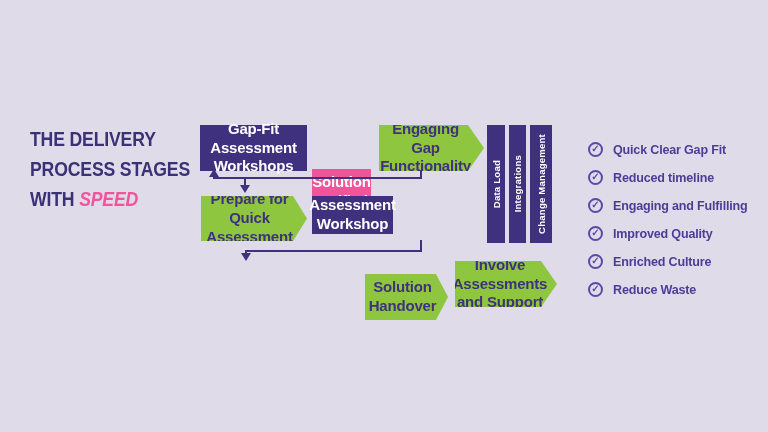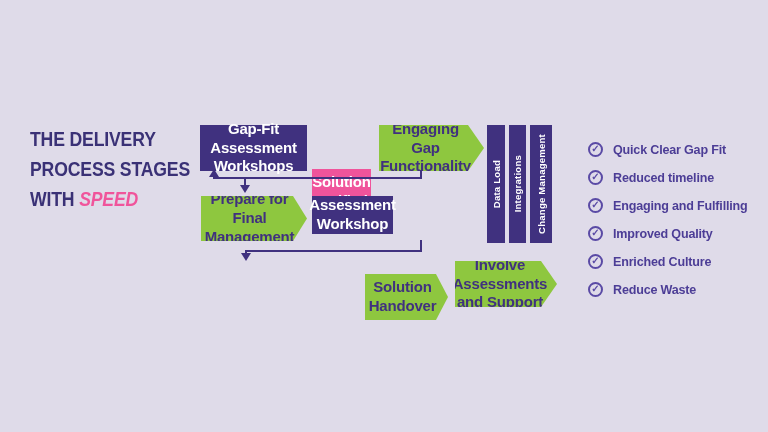--- a/index.html
+++ b/index.html
@@ -73,21 +73,21 @@
 
   <div>
     <div class="seg" style="left:420px;top:170px;width:2px;height:9px;"></div>
     <div class="seg" style="left:213px;top:177px;width:209px;height:2px;"></div>
     <div class="ah-up" style="left:209px;top:169px;"></div>
     <div class="seg" style="left:244px;top:177px;width:2px;height:9px;"></div>
     <div class="ah-down" style="left:240px;top:185px;"></div>
   </div>
 
   <div class="fbox green-arrow tip14" style="left:201px;top:196px;width:106px;height:45px;padding-left:5px;">
-    <span>Prepare for Final Management</span>
+    <span>Prepare for Quick Assessment</span>
   </div>
   <div class="fbox purple-box" style="left:312px;top:196px;width:81px;height:38px;padding:2px 6px;">
     <span>Assessment Workshop</span>
   </div>
 
   <div>
     <div class="seg" style="left:420px;top:240px;width:2px;height:12px;"></div>
     <div class="seg" style="left:245px;top:250px;width:177px;height:2px;"></div>
     <div class="seg" style="left:245px;top:250px;width:2px;height:4px;"></div>
     <div class="ah-down" style="left:241px;top:253px;"></div>

